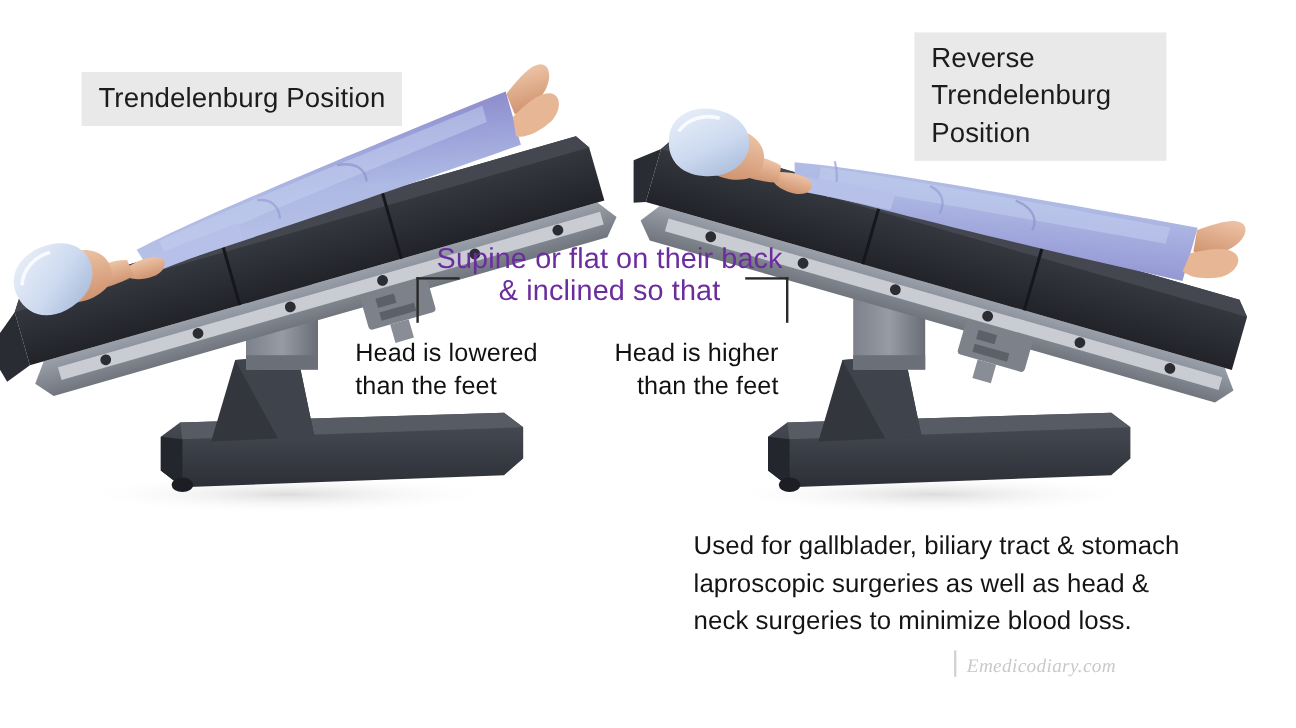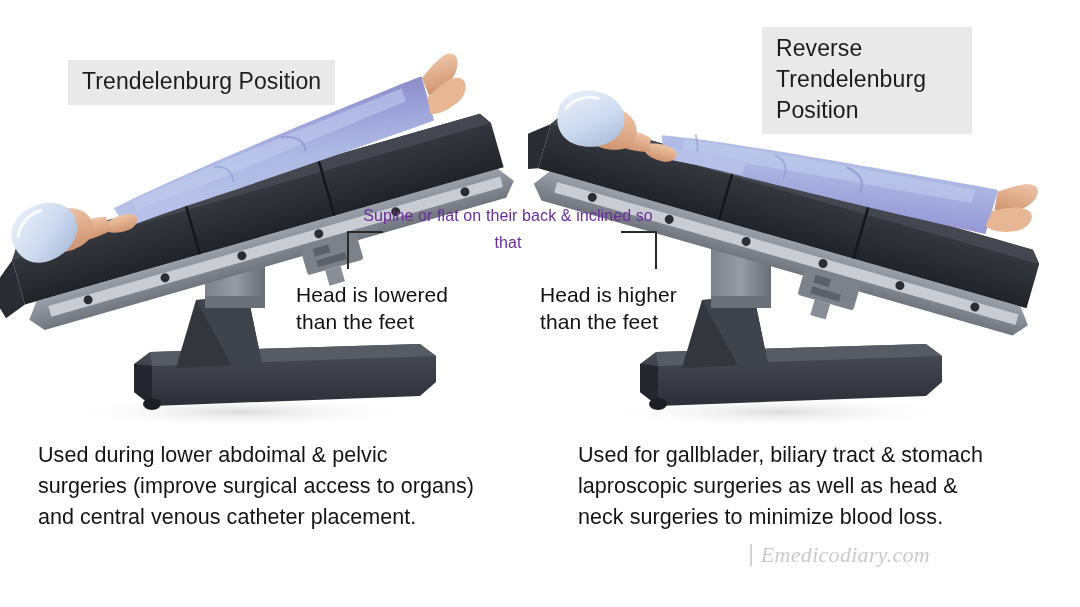--- a/index.html
+++ b/index.html
@@ -24,37 +24,37 @@
     white-space:pre-line;
     letter-spacing:.1px;
   }
   #chip-left{left:68px;top:60px;}
   #chip-right{left:762px;top:27px;}
 
   
   .centre-note{
     position:absolute;
     color:#6b2d9e;
-    font-size:16px;
+    font-size:24px;
     line-height:27px;
     text-align:center;
     width:300px;
     left:358px;
     top:202px;
     letter-spacing:.1px;
   }
   .note{
     position:absolute;
     color:#111111;
     font-size:21px;
     line-height:27px;
     letter-spacing:.1px;
   }
   #note-left{left:296px;top:281px;text-align:left;}
-  #note-right{left:540px;top:281px;text-align:left;}
+  #note-right{left:512px;top:281px;text-align:right;}
 
   .bracket{position:absolute;}
   #bracket-left{left:347px;top:231px;width:34px;height:36px;
      border-top:2px solid #2a2a2a;border-left:2px solid #2a2a2a;}
   #bracket-right{left:621px;top:231px;width:34px;height:36px;
      border-top:2px solid #2a2a2a;border-right:2px solid #2a2a2a;}
 
   
   .desc{
     position:absolute;
@@ -63,21 +63,21 @@
     line-height:31px;
     white-space:pre-line;
     letter-spacing:.05px;
   }
   #desc-left{left:38px;top:440px;width:520px;}
   #desc-right{left:578px;top:440px;width:490px;}
 
   
   #watermark{
     position:absolute;right:42px;top:542px;
-    color:#c9c9c9;font-size:22px;font-style:italic;
+    color:#c9c9c9;font-size:16px;font-style:italic;
     font-family:"Liberation Serif","DejaVu Serif",serif;
     letter-spacing:.3px;
   }
   #watermark .bar{
     display:inline-block;width:2px;height:22px;background:#d3d3d3;
     vertical-align:-4px;margin-right:9px;
   }
 
   .fig{position:absolute;top:0;}
   #fig-left{left:0px;}
@@ -346,23 +346,20 @@
 
   <div class="bracket" id="bracket-left"></div>
   <div class="bracket" id="bracket-right"></div>
 
   <div class="note" id="note-left" style="white-space:pre-line;">Head is lowered
 than the feet</div>
 
   <div class="note" id="note-right" style="white-space:pre-line;">Head is higher
 than the feet</div>
 
-  <div class="desc" id="desc-left">Used during lower abdoimal &amp; pelvic
-surgeries (improve surgical access to organs)
-and central venous catheter placement.</div>
 
   <div class="desc" id="desc-right">Used for gallblader, biliary tract &amp; stomach
 laproscopic surgeries as well as head &amp;
 neck surgeries to minimize blood loss.</div>
 
   <div id="watermark">
     <span class="bar"></span><span>Emedicodiary.com</span>
   </div>
 
 </div>

